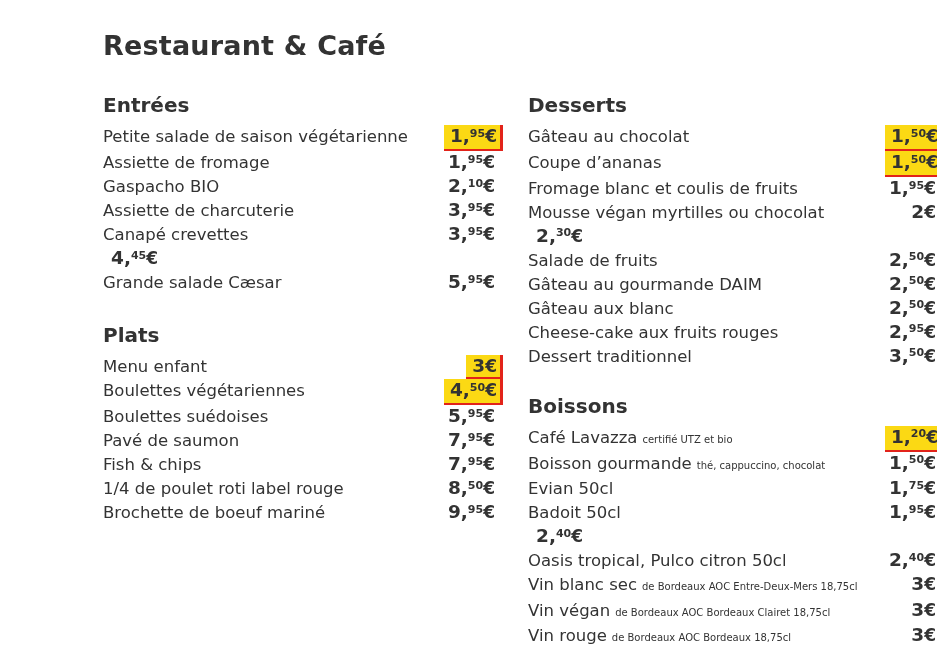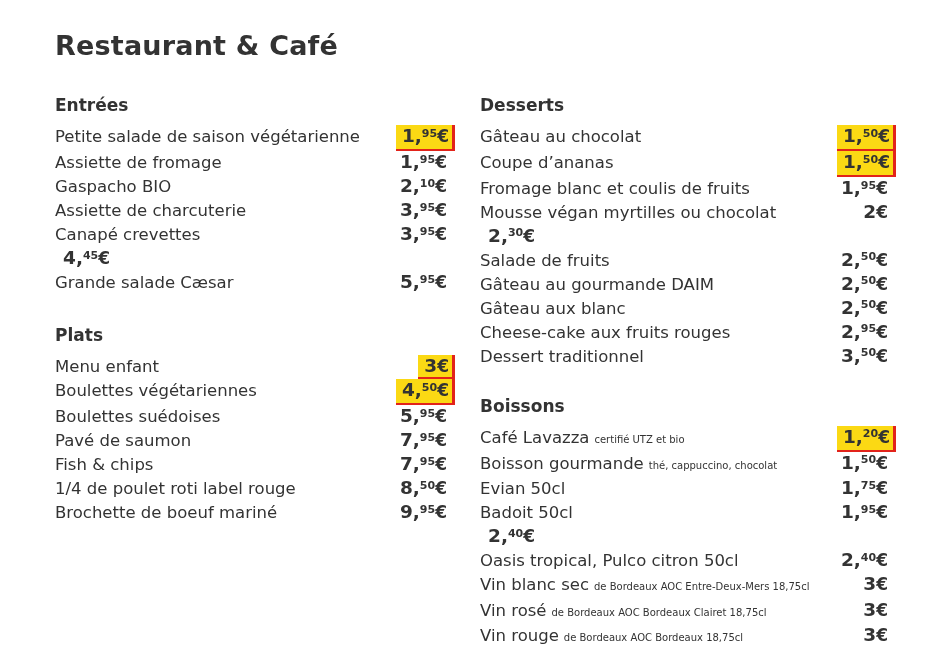--- a/index.html
+++ b/index.html
@@ -3,38 +3,38 @@
 <meta charset="utf-8">
 <style>
   html, body {
     margin: 0; padding: 0;
     width: 937px; height: 647px;
     background: #ffffff;
     font-family: "DejaVu Sans", "Liberation Sans", sans-serif;
     color: #333333;
     overflow: hidden;
   }
-  .page { position: relative; width: 758px; height: 647px; }
+  .page { position: relative; width: 758px; height: 647px; margin-left: 48px; }
 
   .page-title {
     position: absolute; left: 55px; top: 30px;
     margin: 0;
     font-size: 27px; font-weight: bold; letter-spacing: 0.2px;
     color: #333333;
   }
 
   .columns {
     position: absolute; left: 55px; top: 92px;
     display: flex; align-items: flex-start;
   }
   .col { width: 392px; }
   .col.right { width: 408px; margin-left: 33px; }
 
   .section-title {
-    font-size: 17px; font-weight: bold;
+    font-size: 20px; font-weight: bold;
     margin: 0 0 7px 0; padding: 0;
     line-height: 26px;
     color: #333333;
   }
   section.plats    { margin-top: 27px; }
   section.boissons { margin-top: 24px; }
 
   .row {
     display: flex; justify-content: space-between; align-items: baseline;
     line-height: 23.5px; white-space: nowrap; gap: 40px;
@@ -197,21 +197,21 @@
           </div>
           <div class="row">
             <span class="left-part"><span class="name">Oasis tropical, Pulco citron 50cl</span></span>
             <span class="price"><span class="euros">2</span><span class="sep">,</span><sup class="cents">40</sup><span class="euro">€</span></span>
           </div>
           <div class="row">
             <span class="left-part"><span class="name">Vin blanc sec</span><span class="sub">de Bordeaux AOC Entre-Deux-Mers 18,75cl</span></span>
             <span class="price"><span class="euros">3</span><span class="euro">€</span></span>
           </div>
           <div class="row">
-            <span class="left-part"><span class="name">Vin rosé</span><span class="sub">de Bordeaux AOC Bordeaux Clairet 18,75cl</span></span>
+            <span class="left-part"><span class="name">Vin végan</span><span class="sub">de Bordeaux AOC Bordeaux Clairet 18,75cl</span></span>
             <span class="price"><span class="euros">3</span><span class="euro">€</span></span>
           </div>
           <div class="row">
             <span class="left-part"><span class="name">Vin rouge</span><span class="sub">de Bordeaux AOC Bordeaux 18,75cl</span></span>
             <span class="price"><span class="euros">3</span><span class="euro">€</span></span>
           </div>
         </section>
     </div>
   </div>
 </div>

